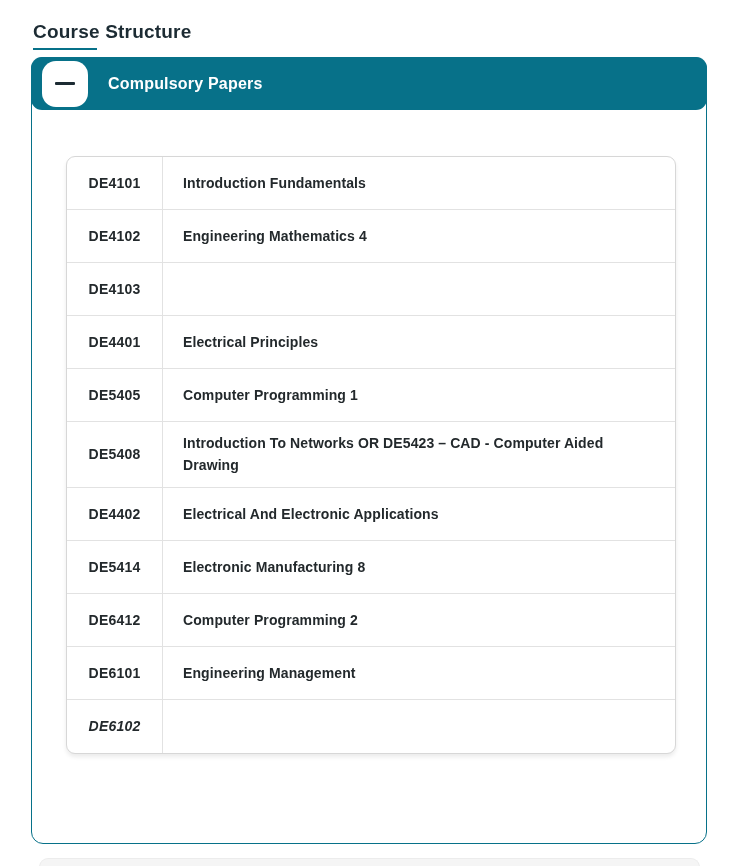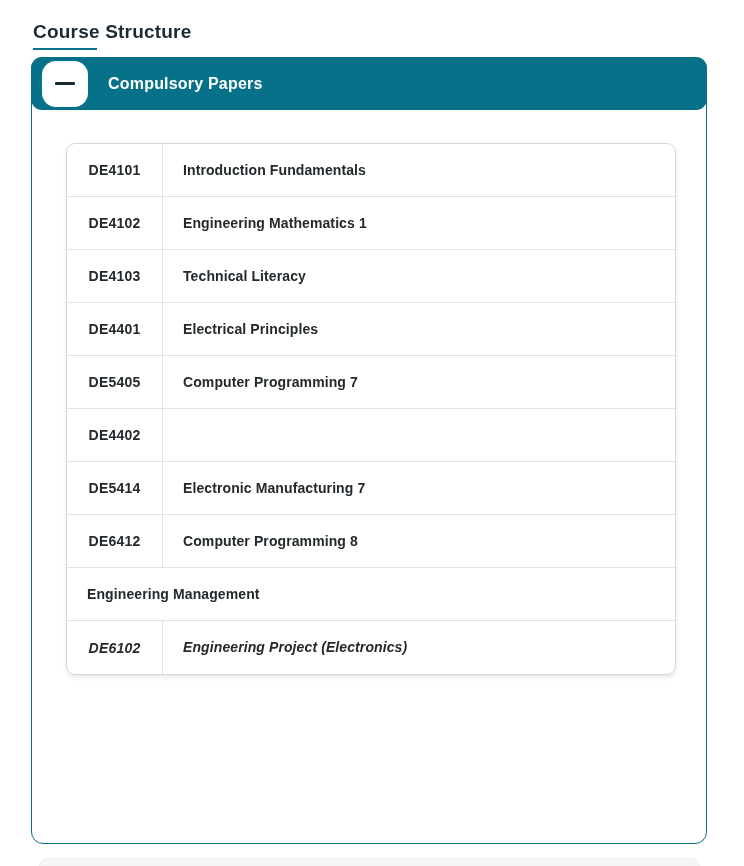--- a/index.html
+++ b/index.html
@@ -49,21 +49,21 @@
     left: 31px;
     top: 57px;
     width: 676px;
     height: 787px;
     border: 1px solid var(--teal);
     border-radius: 12px;
     background: #ffffff;
   }
   .panel-header {
     height: 53px;
-    margin: -1px -1px 3px -1px;
+    margin: -1px -1px 16px -1px;
     background: var(--teal);
     border-radius: 11px;
     display: flex;
     align-items: center;
   }
   .collapse-button {
     width: 46px;
     height: 46px;
     margin-left: 11px;
     background: #ffffff;
@@ -158,61 +158,65 @@
     <div class="panel-body">
       <div class="papers-table">
 
           <div class="paper-row">
             <div class="paper-code">DE4101</div>
             <div class="paper-name">Introduction Fundamentals</div>
           </div>
 
           <div class="paper-row">
             <div class="paper-code">DE4102</div>
-            <div class="paper-name">Engineering Mathematics 1</div>
+            <div class="paper-name">Engineering Mathematics 4</div>
           </div>
 
           <div class="paper-row">
             <div class="paper-code">DE4103</div>
-            <div class="paper-name">Technical Literacy</div>
           </div>
 
           <div class="paper-row">
             <div class="paper-code">DE4401</div>
             <div class="paper-name">Electrical Principles</div>
           </div>
 
           <div class="paper-row">
             <div class="paper-code">DE5405</div>
-            <div class="paper-name">Computer Programming 7</div>
-          </div>
-
+            <div class="paper-name">Computer Programming 1</div>
+          </div>
+
+          <div class="paper-row">
+            <div class="paper-code">DE5408</div>
+            <div class="paper-name">Introduction To Networks OR DE5423 – CAD - Computer Aided Drawing</div>
+          </div>
 
           <div class="paper-row">
             <div class="paper-code">DE4402</div>
+            <div class="paper-name">Electrical And Electronic Applications</div>
           </div>
 
 
           <div class="paper-row">
             <div class="paper-code">DE5414</div>
-            <div class="paper-name">Electronic Manufacturing 7</div>
+            <div class="paper-name">Electronic Manufacturing 8</div>
           </div>
 
           <div class="paper-row">
             <div class="paper-code">DE6412</div>
-            <div class="paper-name">Computer Programming 8</div>
-          </div>
-
-          <div class="paper-row">
+            <div class="paper-name">Computer Programming 2</div>
+          </div>
+
+          <div class="paper-row">
+            <div class="paper-code">DE6101</div>
             <div class="paper-name">Engineering Management</div>
           </div>
 
           <div class="paper-row">
             <div class="paper-code">DE6102</div>
-            <div class="paper-name">Engineering Project (Electronics)</div>
           </div>
         </div>
     </div>
   </section>
 
   <div class="next-section-peek"></div>
 
 </div>
 
 </body></html>

